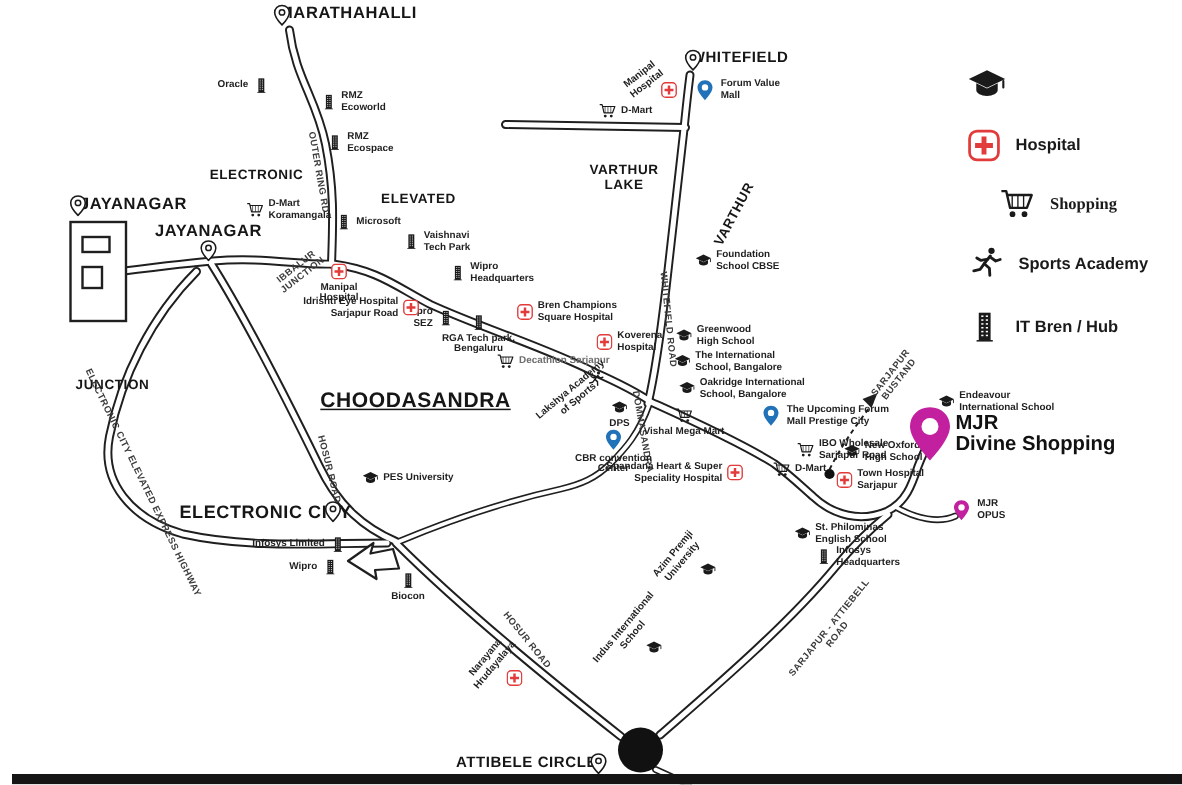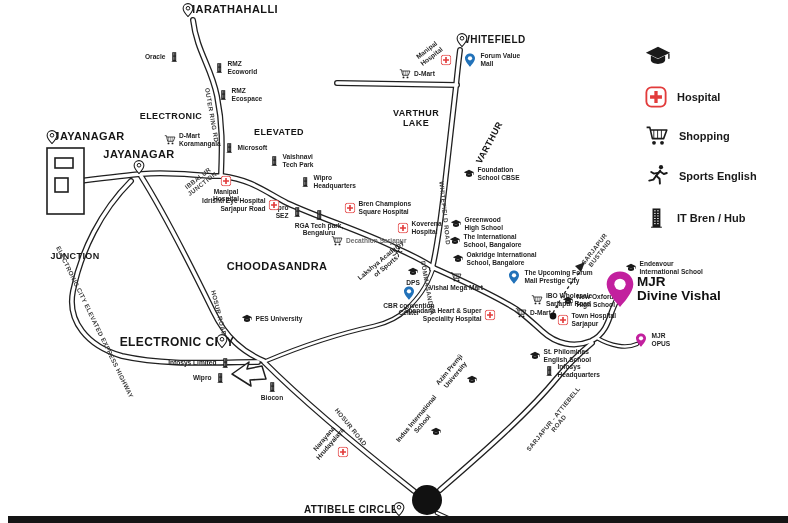--- a/index.html
+++ b/index.html
@@ -154,21 +154,21 @@
         <svg class="icn" width="15" height="15" viewBox="0 0 24 24" style="color: rgb(26, 26, 26);">
           <use href="#sym-pin-outline"></use>
         </svg>
       </div>
       <div class="area-label" style="left: 171px; top: 117px; font-size: 9px;">ELECTRONIC</div>
       <div class="area-label" style="left: 279px; top: 133px; font-size: 9px;">ELEVATED</div>
       <div class="area-label" style="left: 416px; top: 119px; font-size: 9px;">VARTHUR
 LAKE</div>
       <div class="area-label" style="left: 490px; top: 143px; font-size: 9px; transform: translate(-50%, -50%) rotate(-62deg);">VARTHUR</div>
       <div class="area-label" style="left: 75px; top: 257px; font-size: 9px;">JUNCTION</div>
-      <div class="area-label" style="left: 277px; top: 267px; font-size: 11px;">CHOODASANDRA</div>
+      <div class="area-label" style="left: 277px; top: 267px; font-size: 14px; text-decoration: underline;">CHOODASANDRA</div>
       <div class="area-label" style="left: 177px; top: 342px; font-size: 12px;">ELECTRONIC CITY</div>
       <div class="marker" style="left: 222px; top: 341px;">
         <svg class="icn" width="15" height="15" viewBox="0 0 24 24" style="color: rgb(26, 26, 26);">
           <use href="#sym-pin-outline"></use>
         </svg>
       </div>
       <div class="area-label" style="left: 351px; top: 510px; font-size: 10px;">ATTIBELE CIRCLE</div>
       <div class="marker" style="left: 399px; top: 509px;">
         <svg class="icn" width="15" height="15" viewBox="0 0 24 24" style="color: rgb(26, 26, 26);">
           <use href="#sym-pin-outline"></use>
@@ -468,45 +468,45 @@
         </svg>
       </div>
       <div class="poi-label" style="font-size: 6.6px; left: 651.5px; top: 340px; transform: translateY(-50%);">MJR
 OPUS</div>
       <div class="marker" style="left: 620px; top: 289px;">
         <svg class="icn" width="40" height="40" viewBox="0 0 24 24" style="color: rgb(194, 32, 158);">
           <use href="#sym-pin-solid"></use>
         </svg>
       </div>
       <div class="poi-label" style="font-size: 13.5px; font-weight: 800; color: rgb(17, 17, 17); line-height: 1.05; left: 637px; top: 289px; transform: translateY(-50%);">MJR
-Divine Vishal</div>
+Divine Shopping</div>
     </div>
   <div id="legend">
       <div class="legend-row" style="left: 645px; top: 57px;">
         <svg class="icn" width="26" height="26" viewBox="0 0 24 24" style="color: rgb(26, 26, 26);">
           <use href="#sym-school"></use>
         </svg>
       </div>
       <div class="legend-row" style="left: 645px; top: 97px;">
         <svg class="icn" width="22" height="22" viewBox="0 0 24 24" style="color: rgb(226, 59, 59);">
           <use href="#sym-hospital"></use>
         </svg>
         <span class="legend-label">Hospital</span>
       </div>
-      <div class="legend-row" style="left: 645px; top: 136px;">
+      <div class="legend-row" style="left: 666px; top: 136px; font-family: Liberation Serif, serif;">
         <svg class="icn" width="24" height="24" viewBox="0 0 24 24" style="color: rgb(26, 26, 26);">
           <use href="#sym-shopping"></use>
         </svg>
         <span class="legend-label">Shopping</span>
       </div>
       <div class="legend-row" style="left: 645px; top: 176px;">
         <svg class="icn" width="24" height="24" viewBox="0 0 24 24" style="color: rgb(26, 26, 26);">
           <use href="#sym-sports"></use>
         </svg>
-        <span class="legend-label">Sports English</span>
+        <span class="legend-label">Sports Academy</span>
       </div>
       <div class="legend-row" style="left: 645px; top: 218px;">
         <svg class="icn" width="22" height="22" viewBox="0 0 24 24" style="color: rgb(26, 26, 26);">
           <use href="#sym-itpark"></use>
         </svg>
         <span class="legend-label">IT Bren / Hub</span>
       </div>
     </div>
   <div class="bottom-bar"></div>
 </div>

